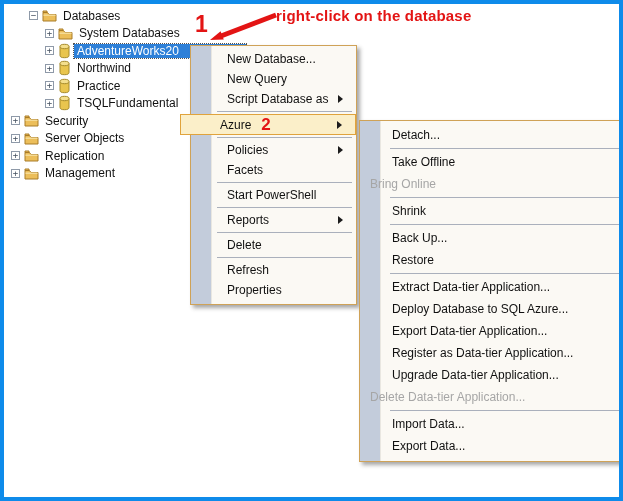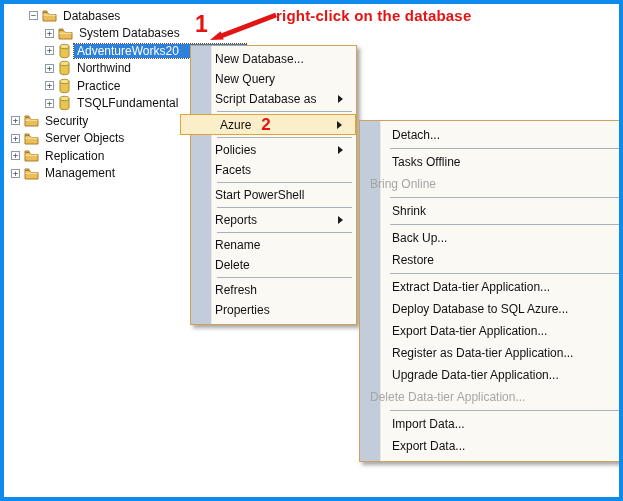--- a/index.html
+++ b/index.html
@@ -42,21 +42,21 @@
   .menu{
     position:absolute;background:var(--menu-bg);
     border:1px solid var(--menu-border);
     box-shadow:3px 3px 4px rgba(60,60,60,.45);
   }
   .menu .gutter{
     position:absolute;left:0;top:0;bottom:0;width:21px;background:var(--gutter);
     border-right:1px solid #E9E7E1;
   }
   .menu-body{position:relative;padding:3px 0 4px 0;}
-  .menu-item{position:relative;line-height:20px;height:20px;padding-left:24px;white-space:nowrap;cursor:default;}
+  .menu-item{position:relative;line-height:20px;height:20px;padding-left:36px;white-space:nowrap;cursor:default;}
   .sub .menu-item{height:22px;line-height:22px;padding-left:32px;}
   .menu-item.disabled{color:var(--disabled);padding-left:10px;}
   .menu-sep{height:0;border-top:1px solid var(--sep);margin:2px 4px 2px 26px;}
   .sub .menu-sep{margin-left:30px;}
   .arrow{
     position:absolute;top:50%;margin-top:-4px;width:0;height:0;
     border-top:4px solid transparent;border-bottom:4px solid transparent;
     border-left:5px solid #1c1c1c;
   }
   .main .arrow{right:13px;}
@@ -216,34 +216,33 @@
         <div class="menu-sep"></div>
         <div class="menu-item hl"><span>Azure</span><span class="step-badge badge-inline">2</span><span class="arrow"></span></div>
         <div class="menu-sep"></div>
         <div class="menu-item"><span>Policies</span><span class="arrow"></span></div>
         <div class="menu-item"><span>Facets</span></div>
         <div class="menu-sep"></div>
         <div class="menu-item"><span>Start PowerShell</span></div>
         <div class="menu-sep"></div>
         <div class="menu-item"><span>Reports</span><span class="arrow"></span></div>
         <div class="menu-sep"></div>
-        <div class="menu-item"><span>Rename</span></div>
         <div class="menu-item"><span>Delete</span></div>
         <div class="menu-sep"></div>
         <div class="menu-item"><span>Refresh</span></div>
         <div class="menu-item"><span>Properties</span></div>
       </div>
   </div>
 
   <div class="menu sub">
     <div class="gutter"></div>
     <div class="menu-body">
         <div class="menu-item"><span>Detach...</span></div>
         <div class="menu-sep"></div>
-        <div class="menu-item"><span>Tasks Offline</span></div>
+        <div class="menu-item"><span>Take Offline</span></div>
         <div class="menu-item disabled"><span>Bring Online</span></div>
         <div class="menu-sep"></div>
         <div class="menu-item"><span>Shrink</span><span class="arrow"></span></div>
         <div class="menu-sep"></div>
         <div class="menu-item"><span>Back Up...</span></div>
         <div class="menu-item"><span>Restore</span><span class="arrow"></span></div>
         <div class="menu-sep"></div>
         <div class="menu-item"><span>Extract Data-tier Application...</span></div>
         <div class="menu-item"><span>Deploy Database to SQL Azure...</span></div>
         <div class="menu-item"><span>Export Data-tier Application...</span></div>

